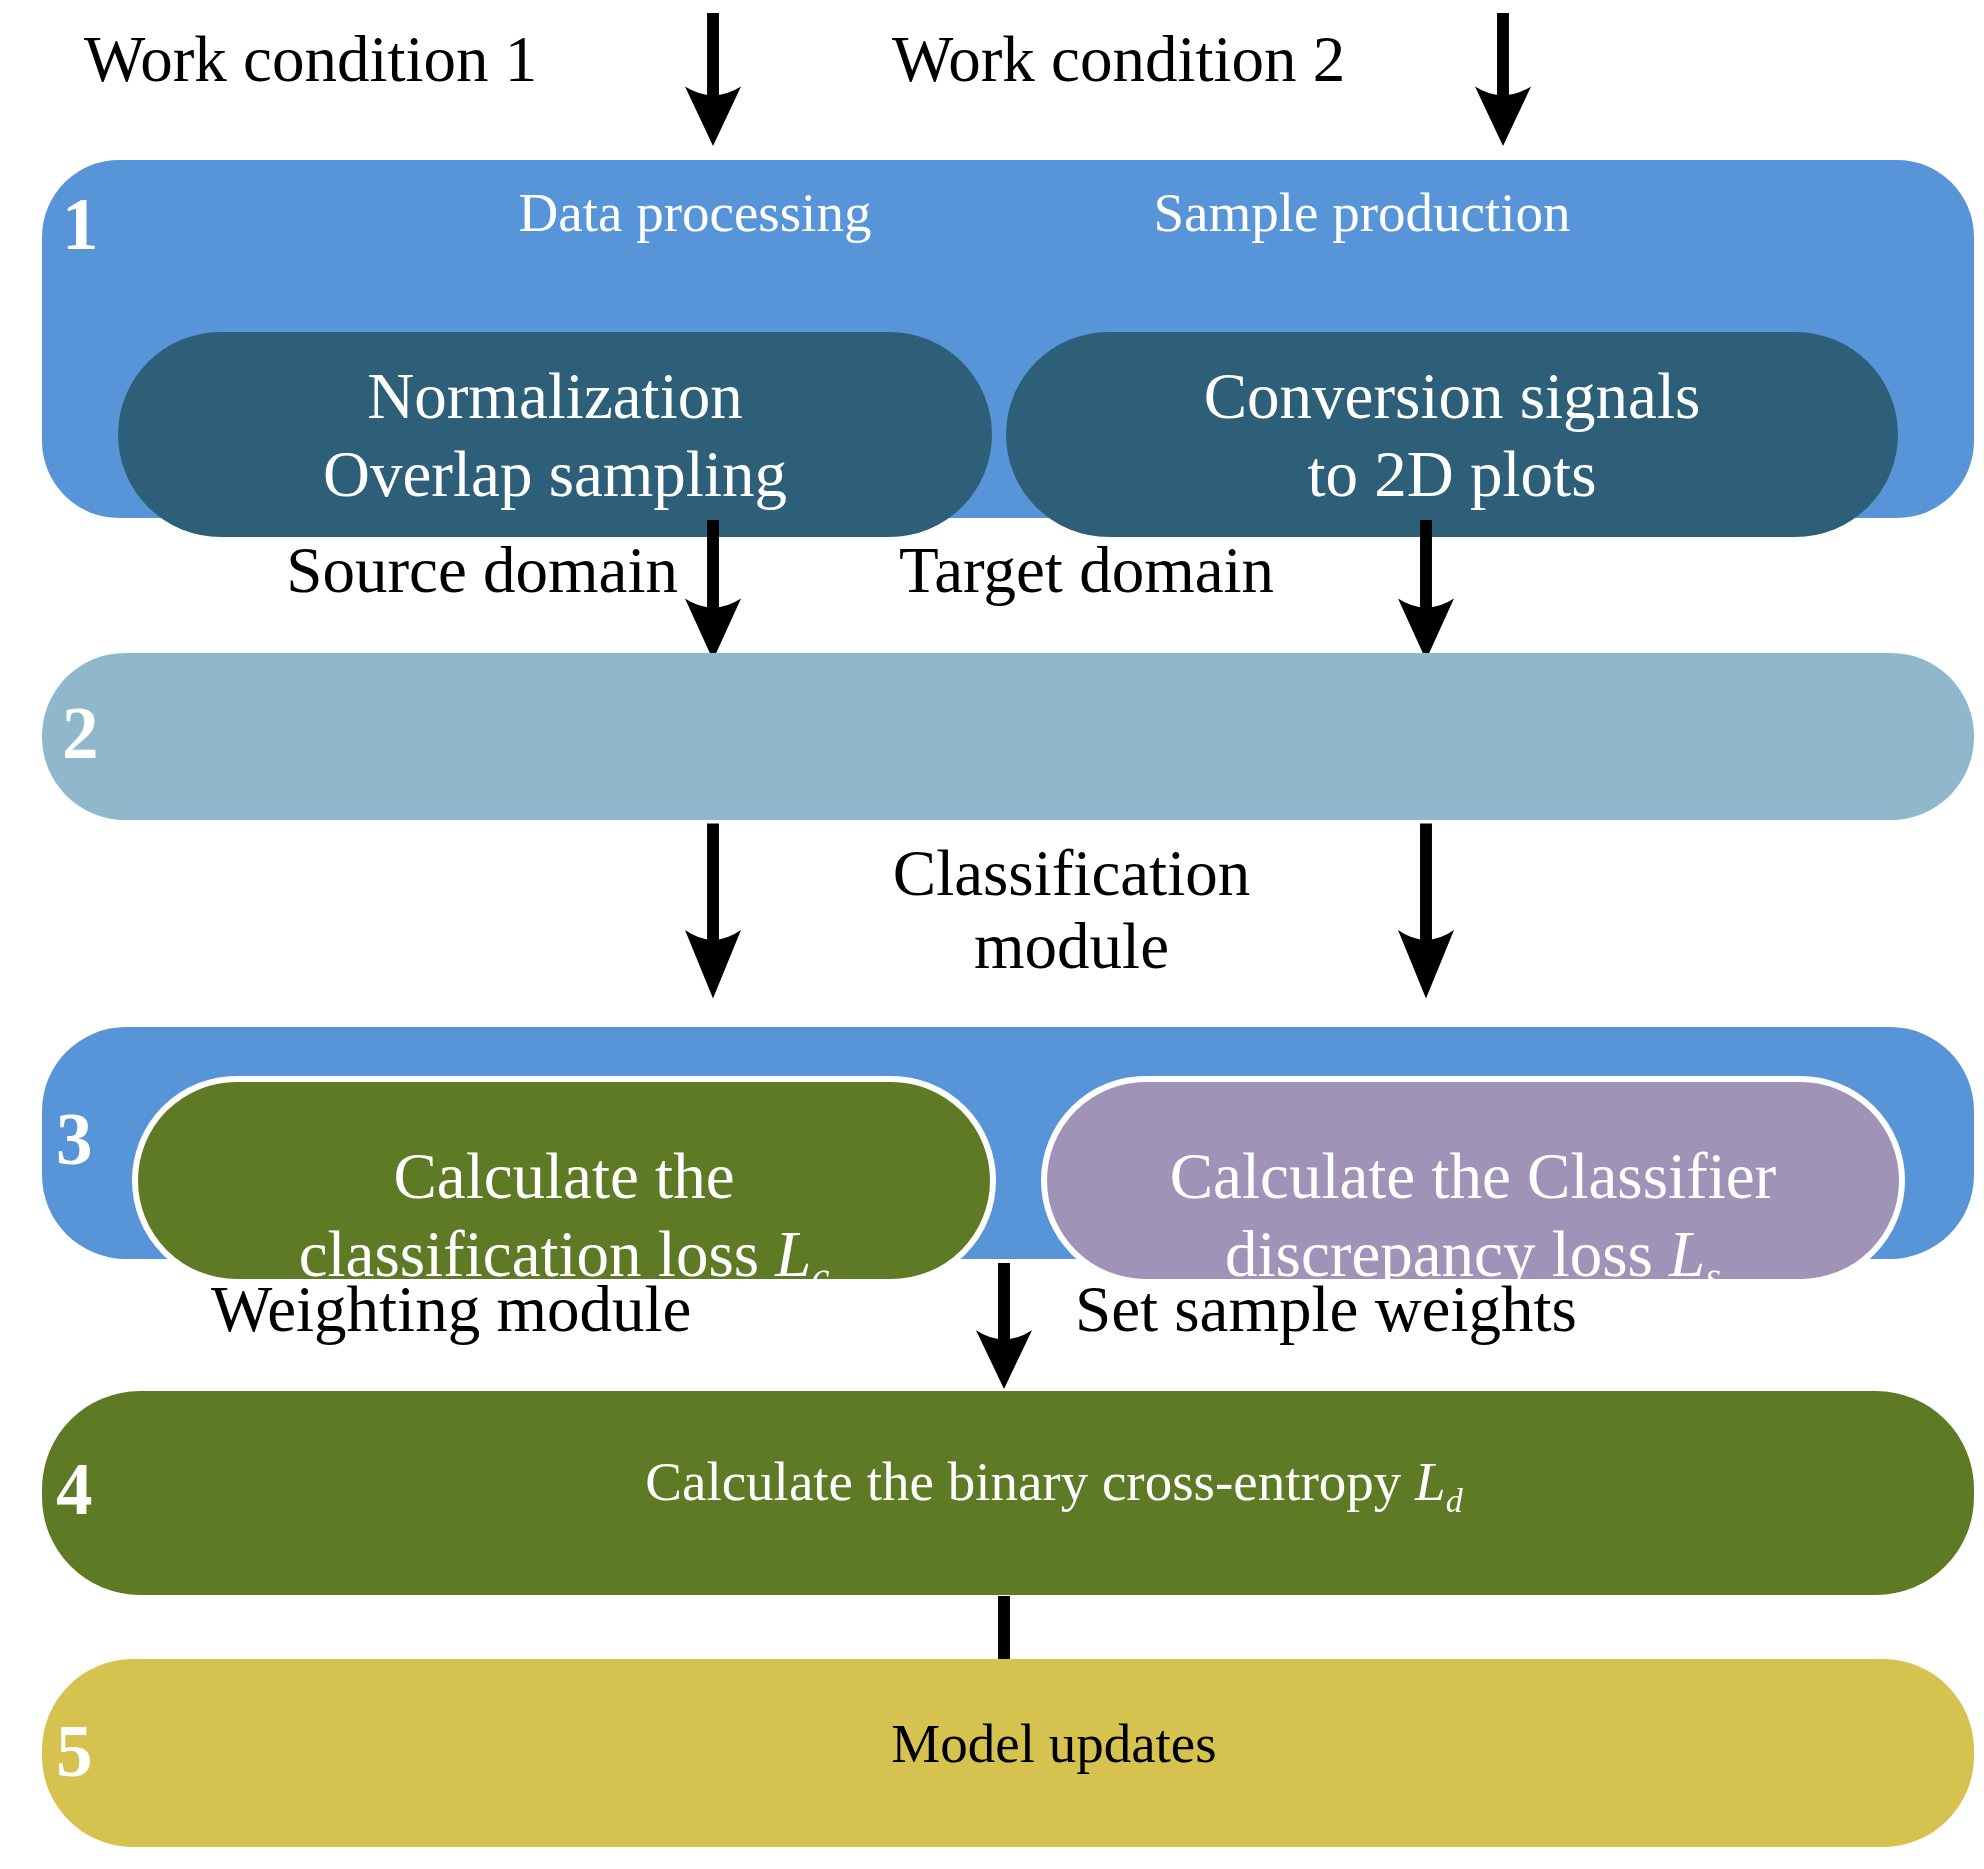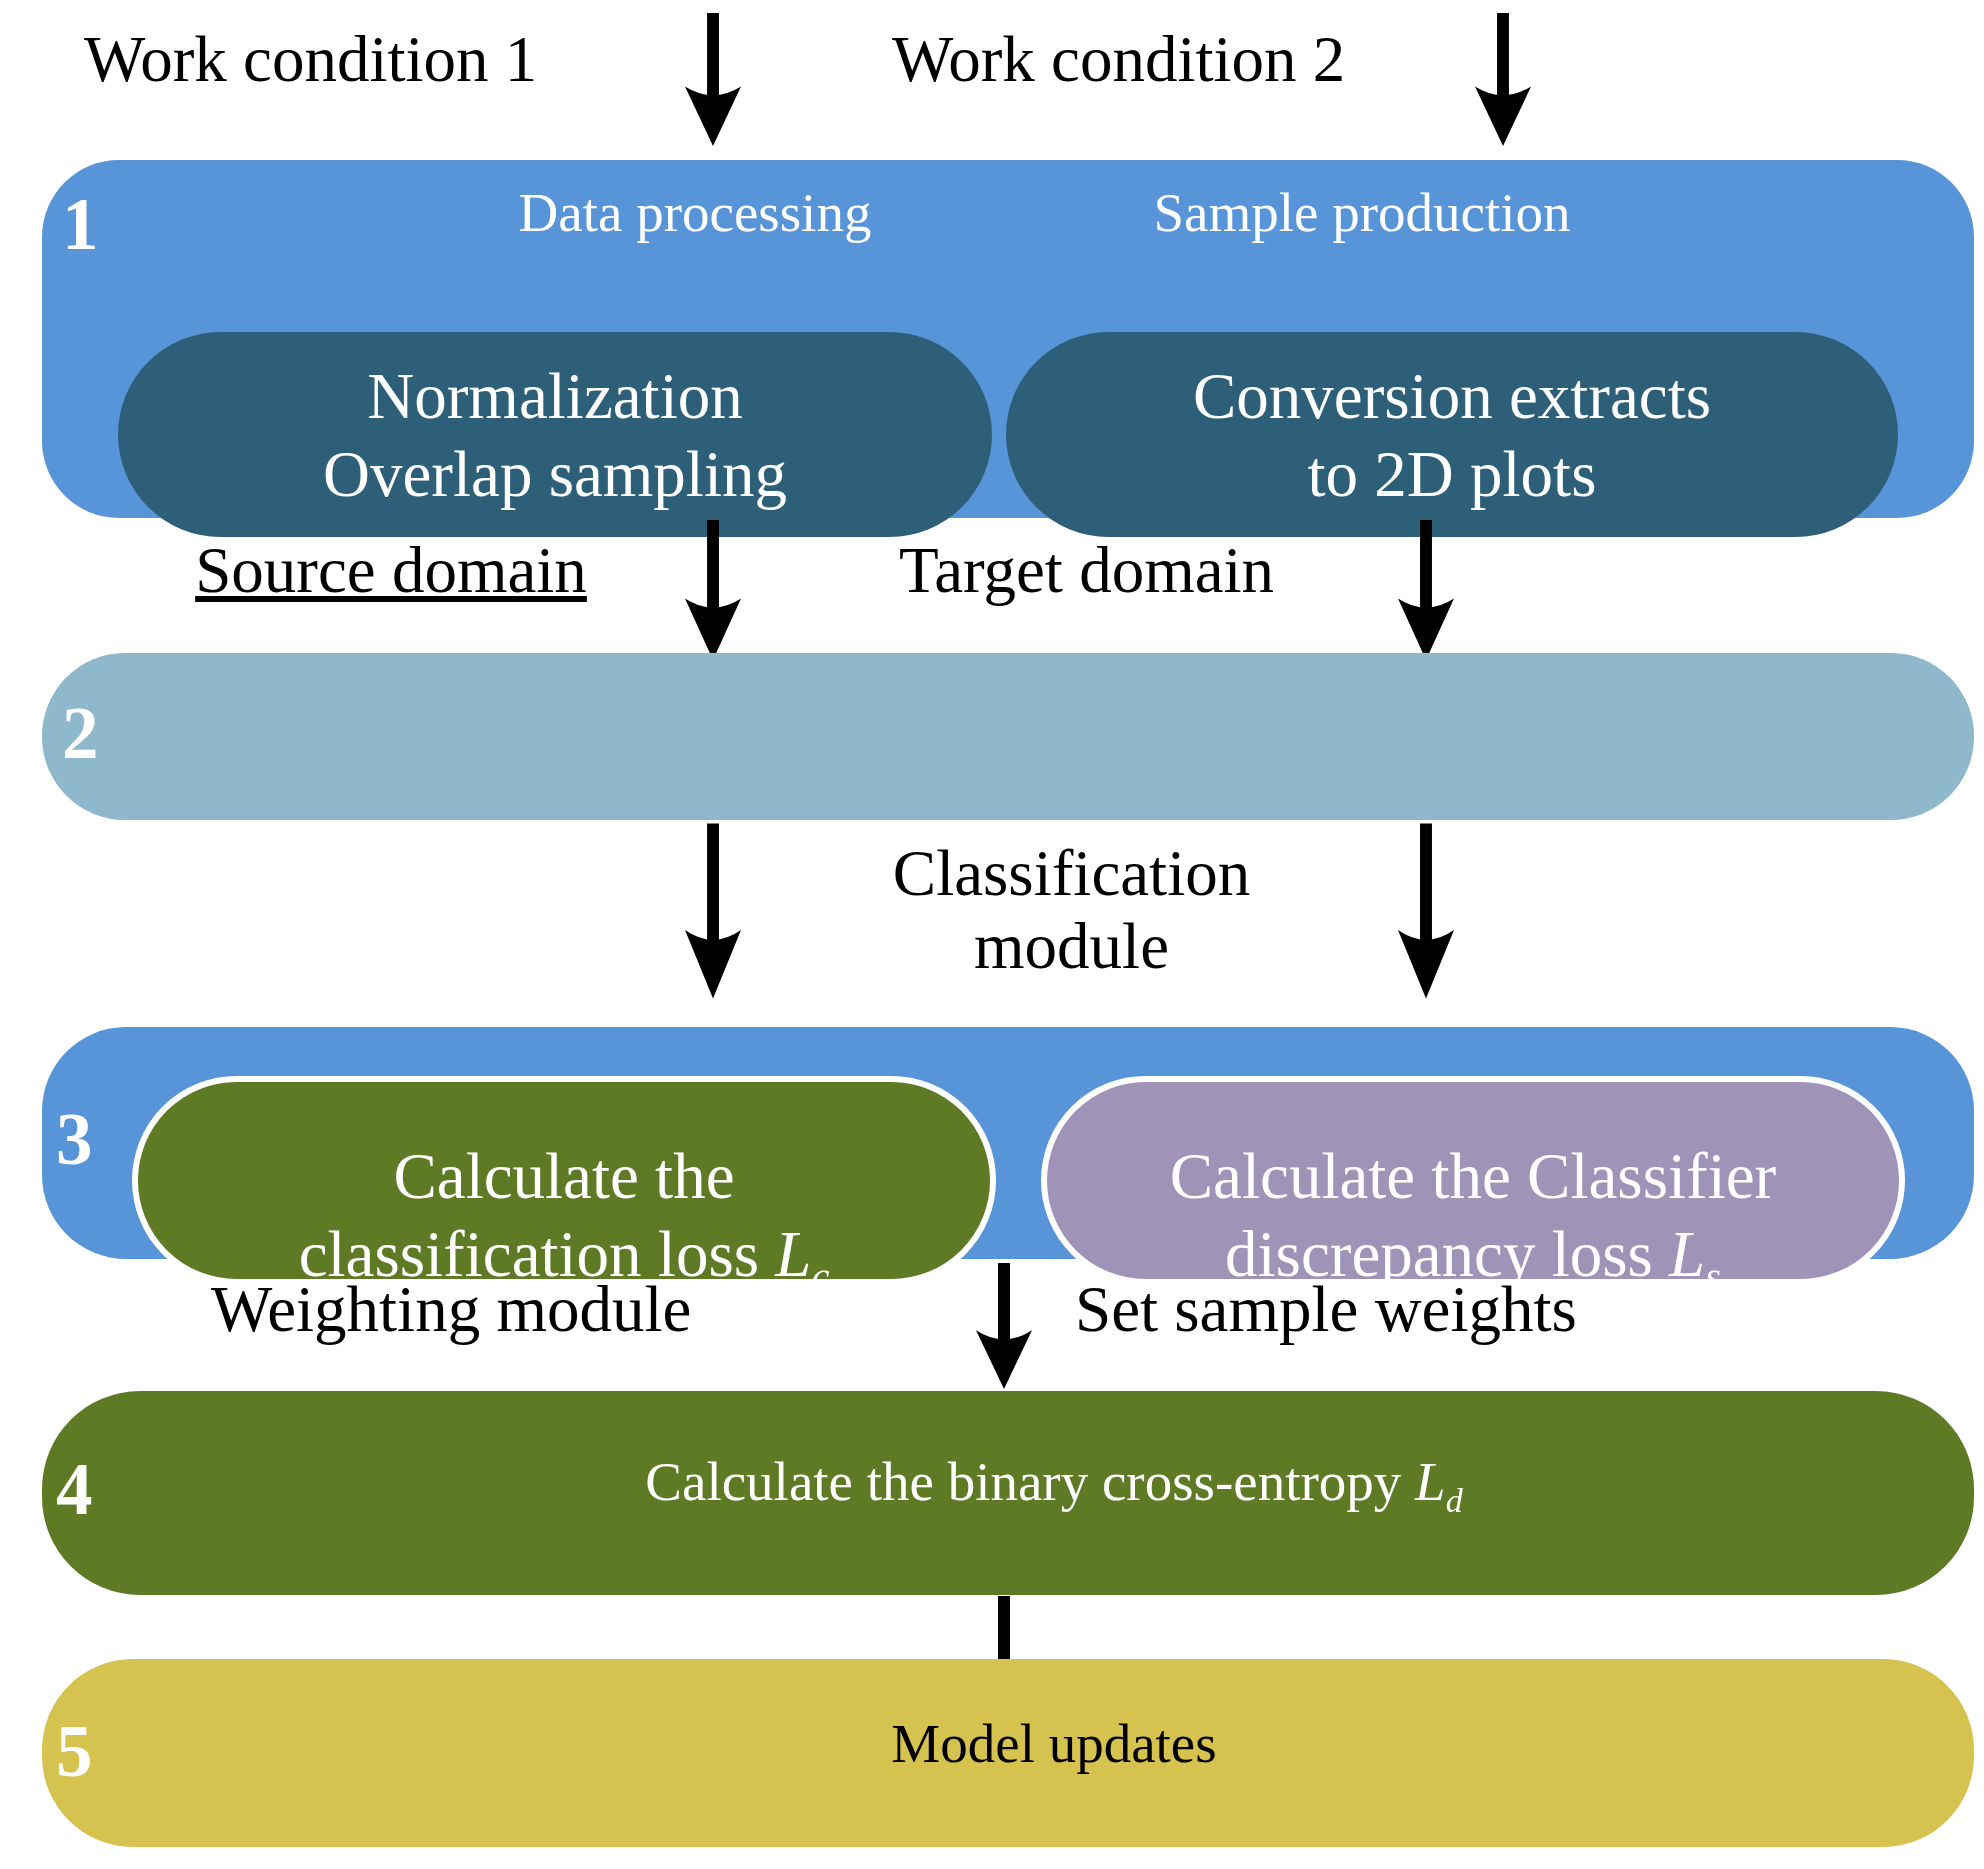--- a/index.html
+++ b/index.html
@@ -94,25 +94,25 @@
 
   <div class="blocktitle" style="left:393px;top:184px;width:604px;">Data processing</div>
   <div class="blocktitle" style="left:1011px;top:184px;width:702px;">Sample production</div>
 
   <div class="pill" style="left:118px;top:294px;width:874px;height:205px;background:#2d6078;">
     <span>Normalization
 Overlap sampling</span>
   </div>
 
   <div class="pill" style="left:1006px;top:294px;width:892px;height:205px;background:#2d6078;">
-    <span>Conversion  extracts
+    <span>Conversion  signals
 to 2D plots</span>
   </div>
 
-  <div class="conn-label" style="left:124px;top:534px;width:534px;text-align:center;text-decoration:underline;">Source domain</div>
+  <div class="conn-label" style="left:144px;top:534px;width:534px;text-align:right;">Source domain</div>
 
   <div class="arrow" style="left:671px;top:520px;width:84px;height:140px;">
     <svg width="84" height="140" viewBox="0 0 120 200">
       <path d="M60 0 L60 128 Z" stroke="#000" stroke-width="17" fill="none"></path>
       <path d="M20 112 L60 200 L100 112 Q60 138 20 112 Z" fill="#000"></path>
     </svg>
   </div>
 
   <div class="conn-label" style="left:899px;top:534px;width:534px;text-align:left;">Target domain</div>
 

